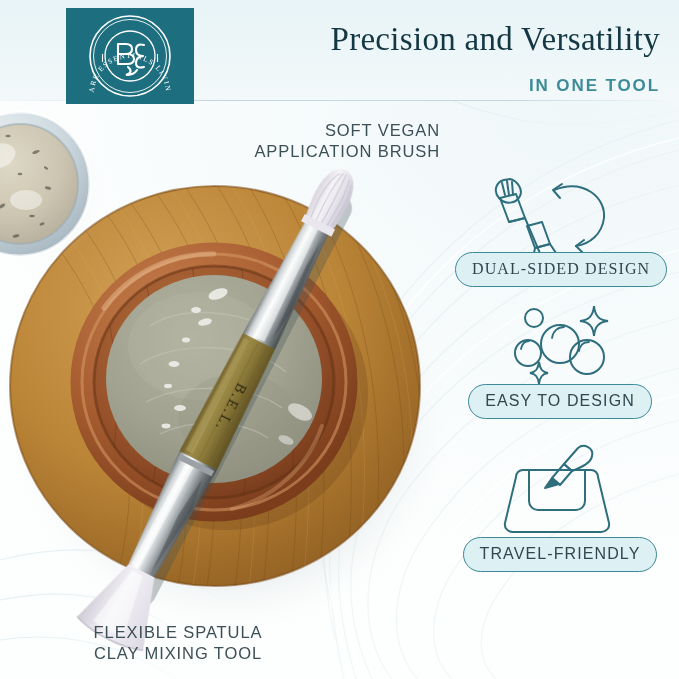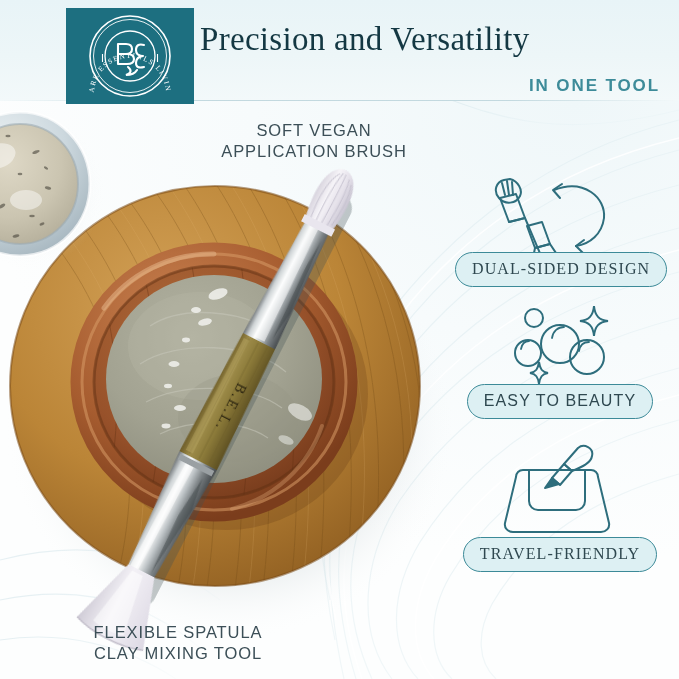--- a/index.html
+++ b/index.html
@@ -21,44 +21,44 @@
      background:linear-gradient(180deg,#e8f4f7 0%,#edf6f8 55%,#f3f9fa 100%);}
   .header-rule{position:absolute;left:0;top:100px;width:679px;height:1px;
      background:linear-gradient(90deg,rgba(190,215,222,0),rgba(178,206,214,.75) 30%,rgba(178,206,214,.75) 75%,rgba(190,215,222,0));}
 
   
   .logo-box{position:absolute;left:66px;top:8px;width:128px;height:96px;
      background:#1d6f80;display:flex;align-items:center;justify-content:center;}
   .logo-box svg{display:block;}
 
   
-  .title{position:absolute;left:200px;top:19px;width:460px;text-align:left;
+  .title{position:absolute;left:200px;top:19px;width:460px;text-align:right;
      font-family:"Liberation Serif",serif;font-size:33px;line-height:40px;
      color:#143843;letter-spacing:.3px;white-space:nowrap;}
   .subtitle{position:absolute;left:200px;top:76px;width:460px;text-align:right;
      font-size:17px;font-weight:bold;color:#3d8b99;letter-spacing:1.9px;}
 
   
   .callout{position:absolute;font-size:16.5px;line-height:21px;color:#3c4f57;
      letter-spacing:.9px;white-space:pre-line;}
-  .callout.brush{left:188px;top:120px;width:252px;text-align:center;}
+  .callout.brush{left:188px;top:120px;width:252px;text-align:right;}
   .callout.spatula{left:28px;top:622px;width:300px;text-align:center;}
 
   
   .feature{position:absolute;width:210px;left:455px;}
   .feature .icon{display:flex;align-items:center;justify-content:center;}
   .pill{margin:0 auto;display:inline-block;
      border:1.6px solid #3c8a98;border-radius:20px;
      background:#ddf0f3;color:#2f4850;
      font-size:16px;letter-spacing:1.1px;padding:7px 16px 8px;white-space:nowrap;}
   .pill-wrap{text-align:center;}
 
   #feat0{top:160px;font-family:Liberation Serif, serif;}
   #feat1{top:300px;}
-  #feat2{top:443px;font-family:Liberation Serif, serif;}
+  #feat2{top:443px;}
 
   
   .photo{position:absolute;left:0;top:96px;width:460px;height:583px;}
   .photo svg{display:block;width:460px;height:583px;}
 
   .cornerbowl{position:absolute;left:-46px;top:96px;width:150px;height:185px;}
   .cornerbowl svg{display:block;}
 </style>
 </head>
 <body>
@@ -399,21 +399,21 @@
           <circle cx="92" cy="57" r="17"></circle>
           <path d="M57,38 C58,31 63,27 69,27" stroke-width="1.8" stroke-linecap="round"></path>
           <path d="M26,49 C27,44 30,41 34,41" stroke-width="1.8" stroke-linecap="round"></path>
           <path d="M84,51 C85,45 89,42 94,42" stroke-width="1.8" stroke-linecap="round"></path>
           <path d="M99,6 C100,16 104,20 113,21 C104,22 100,26 99,36 C98,26 94,22 85,21 C94,20 98,16 99,6 Z"></path>
           <path d="M44,62 C45,69 47,72 53,73 C47,74 45,77 44,84 C43,77 41,74 35,73 C41,72 43,69 44,62 Z"></path>
         </g>
       </svg>
     </div>
     <div class="pill-wrap">
-      <span class="pill">EASY TO BEAUTY</span>
+      <span class="pill">EASY TO DESIGN</span>
     </div>
   </div>
 
   <div class="feature" id="feat2">
     <div class="icon">
       <svg width="140" height="94" viewBox="0 0 140 94">
         <g fill="none" stroke="#2e6e7d" stroke-width="2" stroke-linejoin="round" stroke-linecap="round">
 
           <path d="M26,34 C26,30 29,27 33,27 L101,27 C105,27 108,30 108,34 L119,80 C120,85 116,89 111,89 L23,89 C18,89 14,85 15,80 Z"></path>
 

